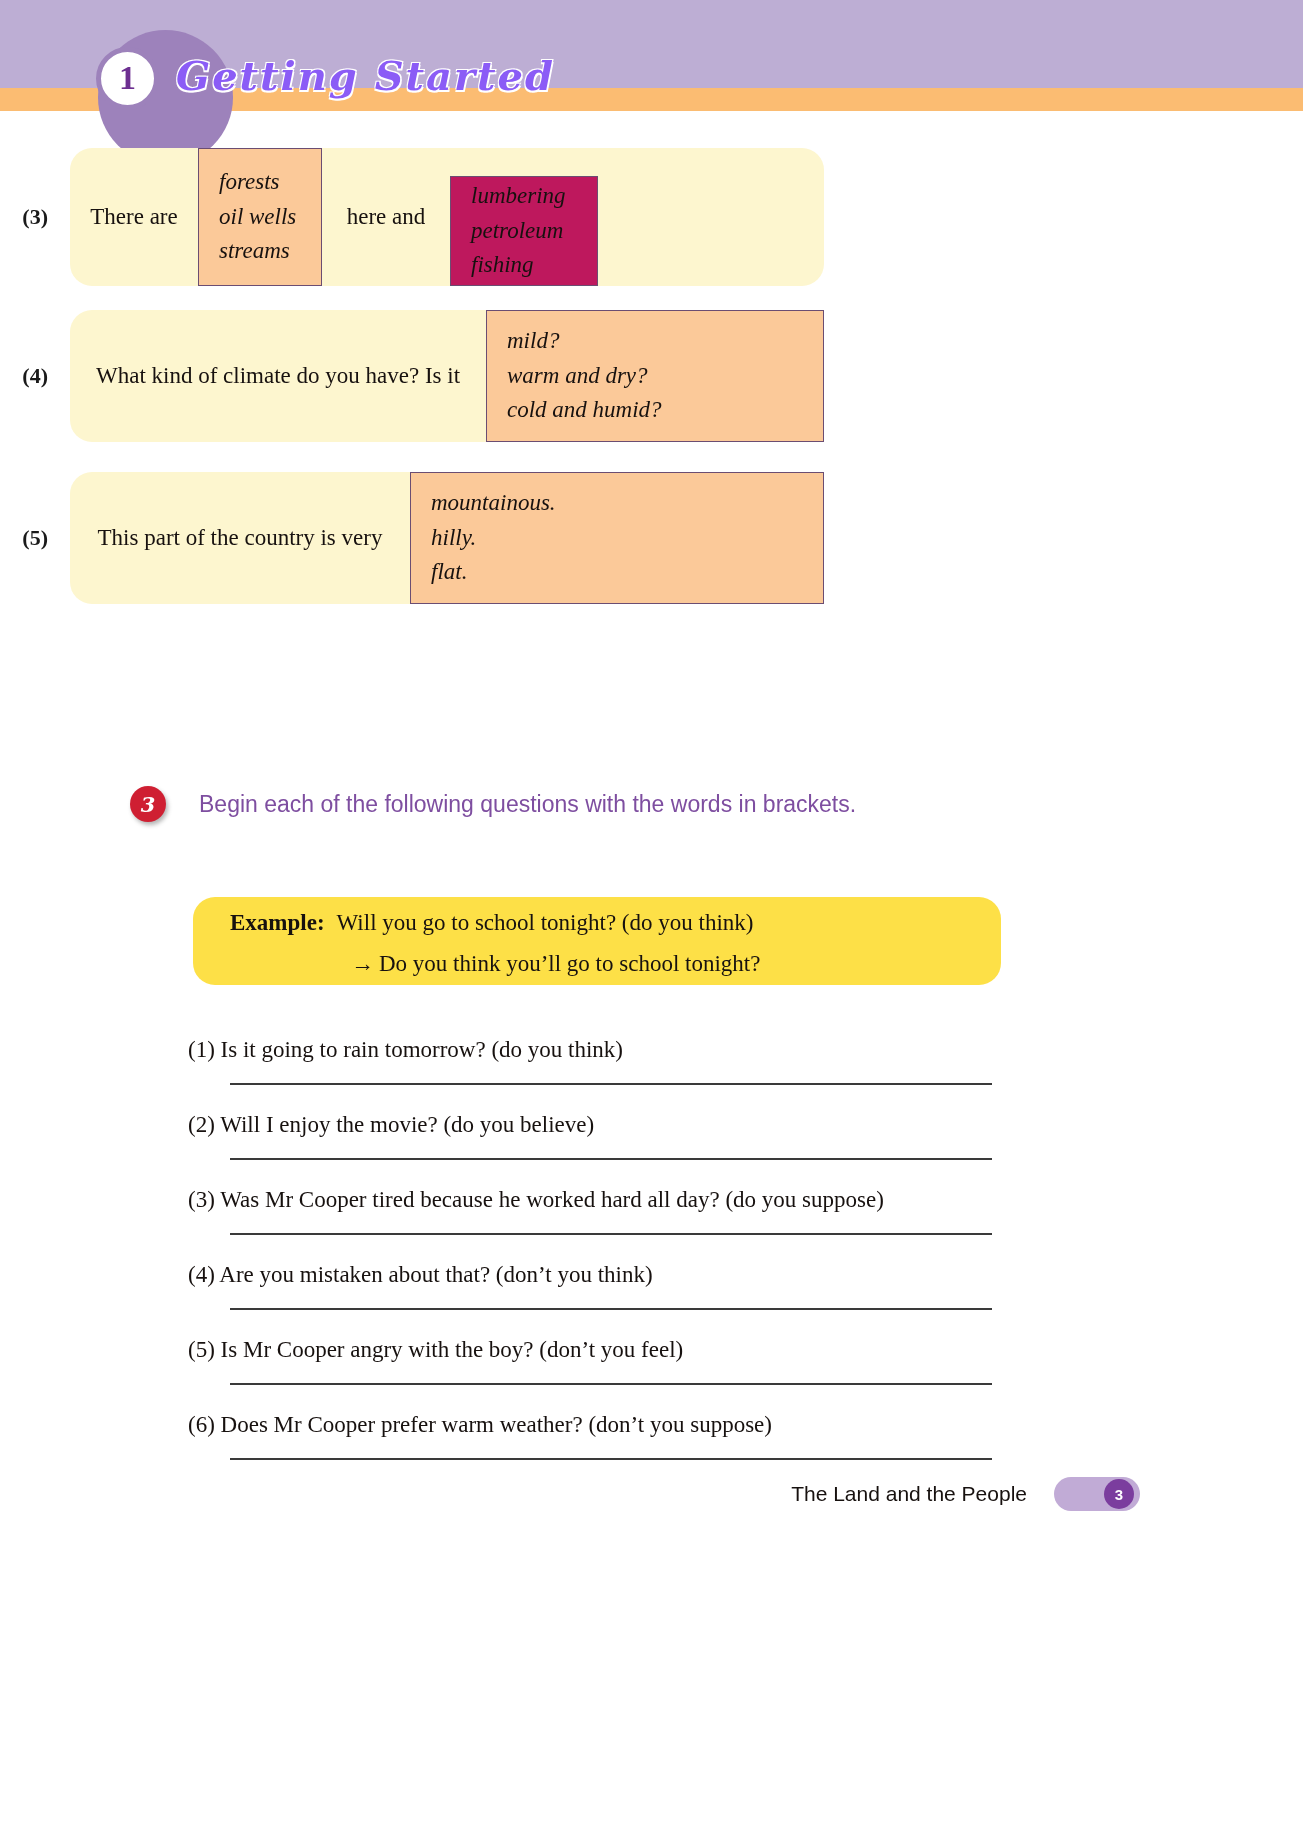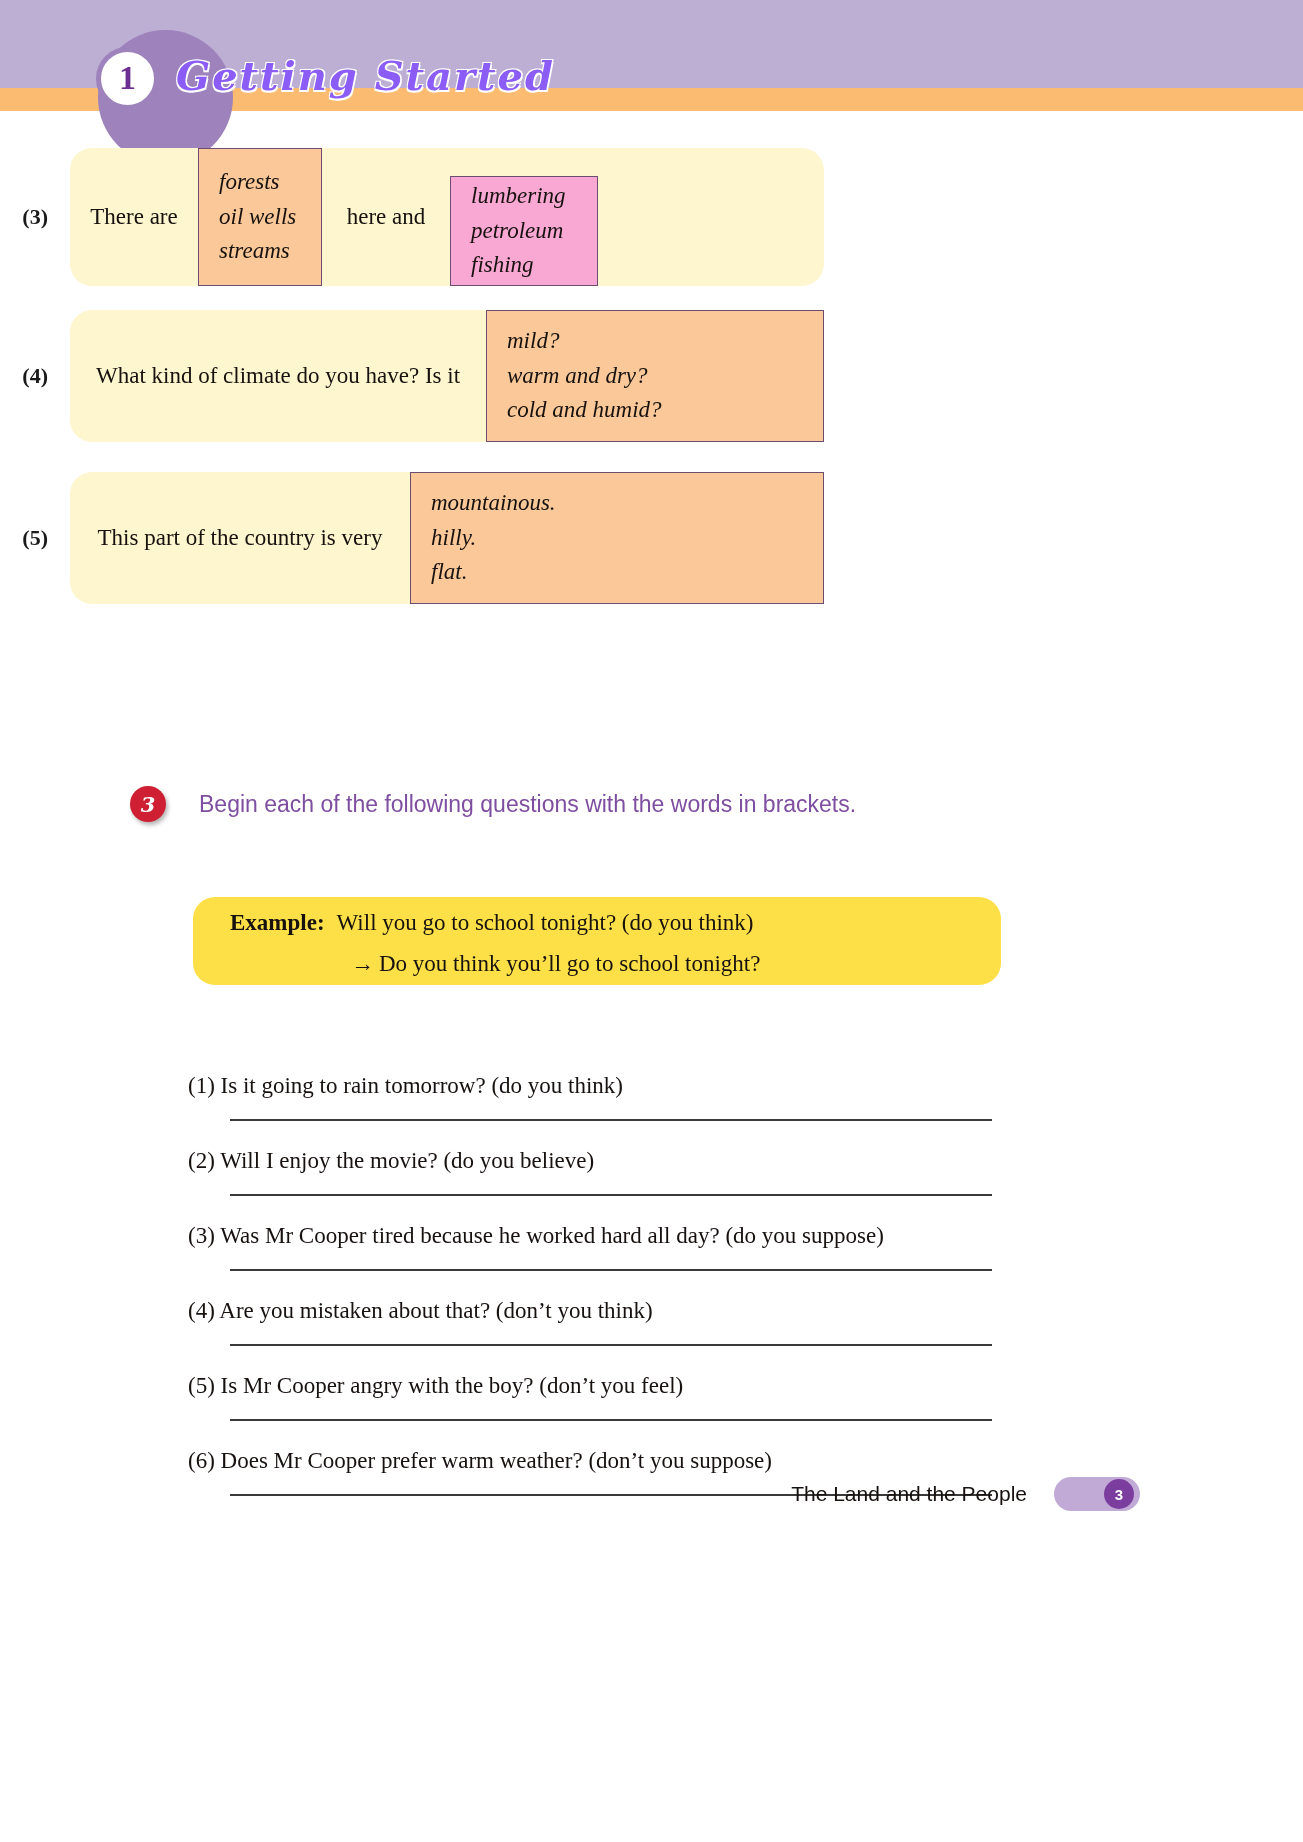--- a/index.html
+++ b/index.html
@@ -138,21 +138,21 @@
     align-items: flex-start;
     padding: 2px 20px;
     border: 1px solid #6b4d72;
     font-style: italic;
   }
   .cell-options .opt {
     line-height: 1.52;
     white-space: nowrap;
   }
   .bg-orange { background: #fbc999; }
-  .bg-lilac  { background: #f9a8d4; margin-top: 28px; }
+  .bg-lilac  { background: #be185d; margin-top: 28px; }
 
   
   .row3 .c-lead    { width: 128px; }
   .row3 .c-opt1    { width: 124px; }
   .row3 .c-mid     { width: 128px; }
   .row3 .c-opt2    { width: 148px; }
   .row3 .c-tail    { width: 226px; }
   .row3 .builder-strip { height: 138px; }
 
   .row4 .builder-strip { height: 132px; }
@@ -233,21 +233,21 @@
     white-space: nowrap;
     margin-top: 15px;
     padding-left: 121px;
   }
   .arrow-glyph { margin-right: 5px; }
 
   
   .questions {
     position: absolute;
     left: 188px;
-    top: 1046px;
+    top: 1010px;
     width: 810px;
   }
   .q-item { margin-bottom: 0; }
   .q-text {
     font-family: "Liberation Serif", serif;
     font-size: 23px;
     color: #17110f;
     white-space: nowrap;
     line-height: 1;
     padding-top: 28px;

